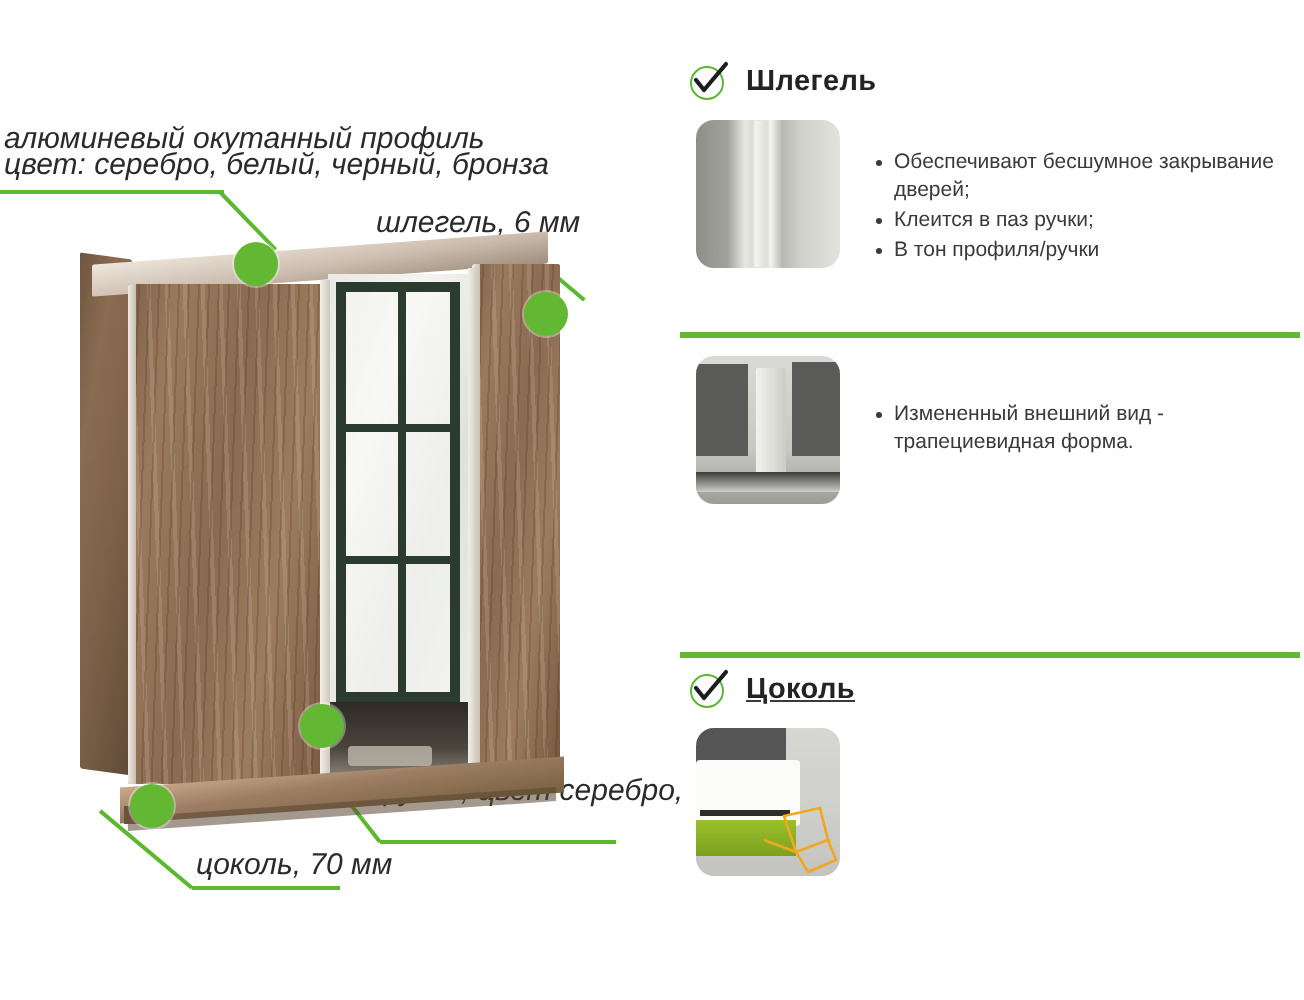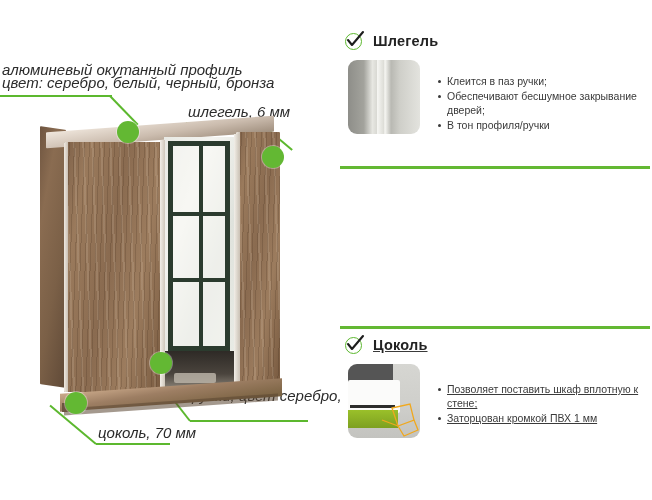--- a/index.html
+++ b/index.html
@@ -162,29 +162,40 @@
             <path d="M4 11 L8 16 L19 3" stroke="#1d1d1d" stroke-width="2.1" fill="none" stroke-linecap="round" stroke-linejoin="round"></path>
           </svg>
       </span>
       <span class="section-title">Шлегель</span>
     </div>
     <div class="section-body">
       <div class="thumb th-shlegel">
         <span class="seam"></span>
       </div>
       <ul class="bullets">
+        <li>Обеспечивают бесшумное закрывание дверей;</li>
         <li>Клеится в паз ручки;</li>
-        <li>Обеспечивают бесшумное закрывание дверей;</li>
         <li>В тон профиля/ручки</li>
       </ul>
     </div>
   </div>
   <div class="divider" style="top:166px;"></div>
 
   <div class="section" style="top:172px;">
+    <div class="section-body">
+      <div class="thumb th-ruchka">
+        <span class="pnl" style="left:0;top:6%;width:36%;height:62%;"></span>
+        <span class="pnl" style="right:0;top:4%;width:34%;height:64%;"></span>
+        <span class="post"></span>
+        <span class="rail"></span>
+      </div>
+      <ul class="bullets" style="padding-top:22px;">
+        <li>Измененный внешний вид - трапециевидная форма.</li>
+      </ul>
+    </div>
   </div>
   <div class="divider" style="top:326px;"></div>
 
   <div class="section" style="top:332px;text-decoration:underline;">
     <div class="section-head">
       <span class="check-icon">
         <span class="ring"></span>
         <svg width="22" height="22" viewBox="0 0 22 22">
             <path d="M4 11 L8 16 L19 3" stroke="#1d1d1d" stroke-width="2.1" fill="none" stroke-linecap="round" stroke-linejoin="round"></path>
           </svg>
@@ -196,19 +207,15 @@
         <span class="top-dark"></span>
         <span class="white-box"></span>
         <span class="slot"></span>
         <span class="green"></span>
         <svg width="72" height="74" style="position:absolute;left:0;top:0;">
           <path class="wire" d="M44 44 L62 40 L66 56 L50 62 Z"></path>
           <path class="wire" d="M50 62 L56 72 L70 66 L66 56"></path>
           <path class="wire" d="M34 56 L50 62"></path>
         </svg>
       </div>
-      <ul class="bullets" style="padding-top:18px;">
-        <li>Позволяет поставить шкаф вплотную к стене;</li>
-        <li>Заторцован кромкой ПВХ 1 мм</li>
-      </ul>
     </div>
   </div>
 </div>
 
 </body></html>

